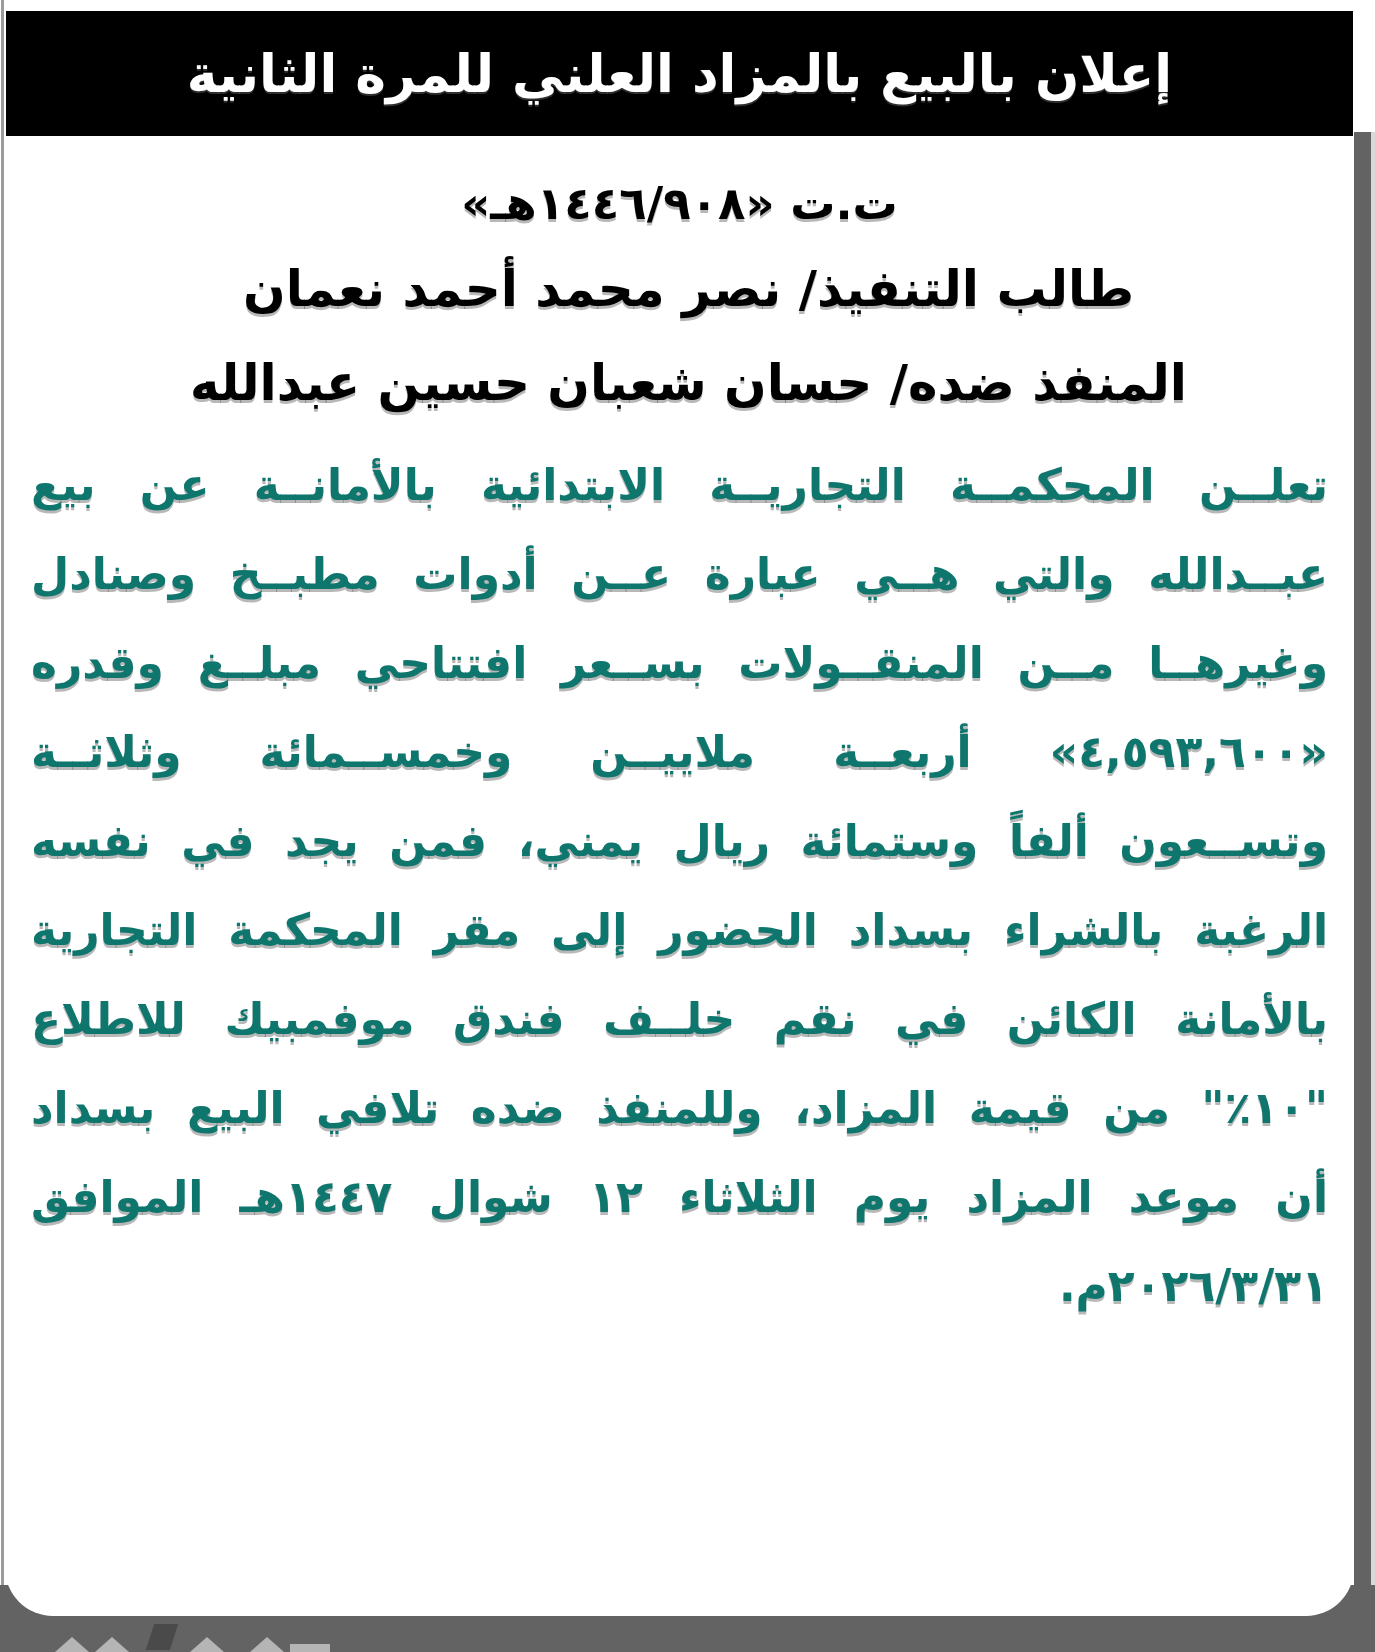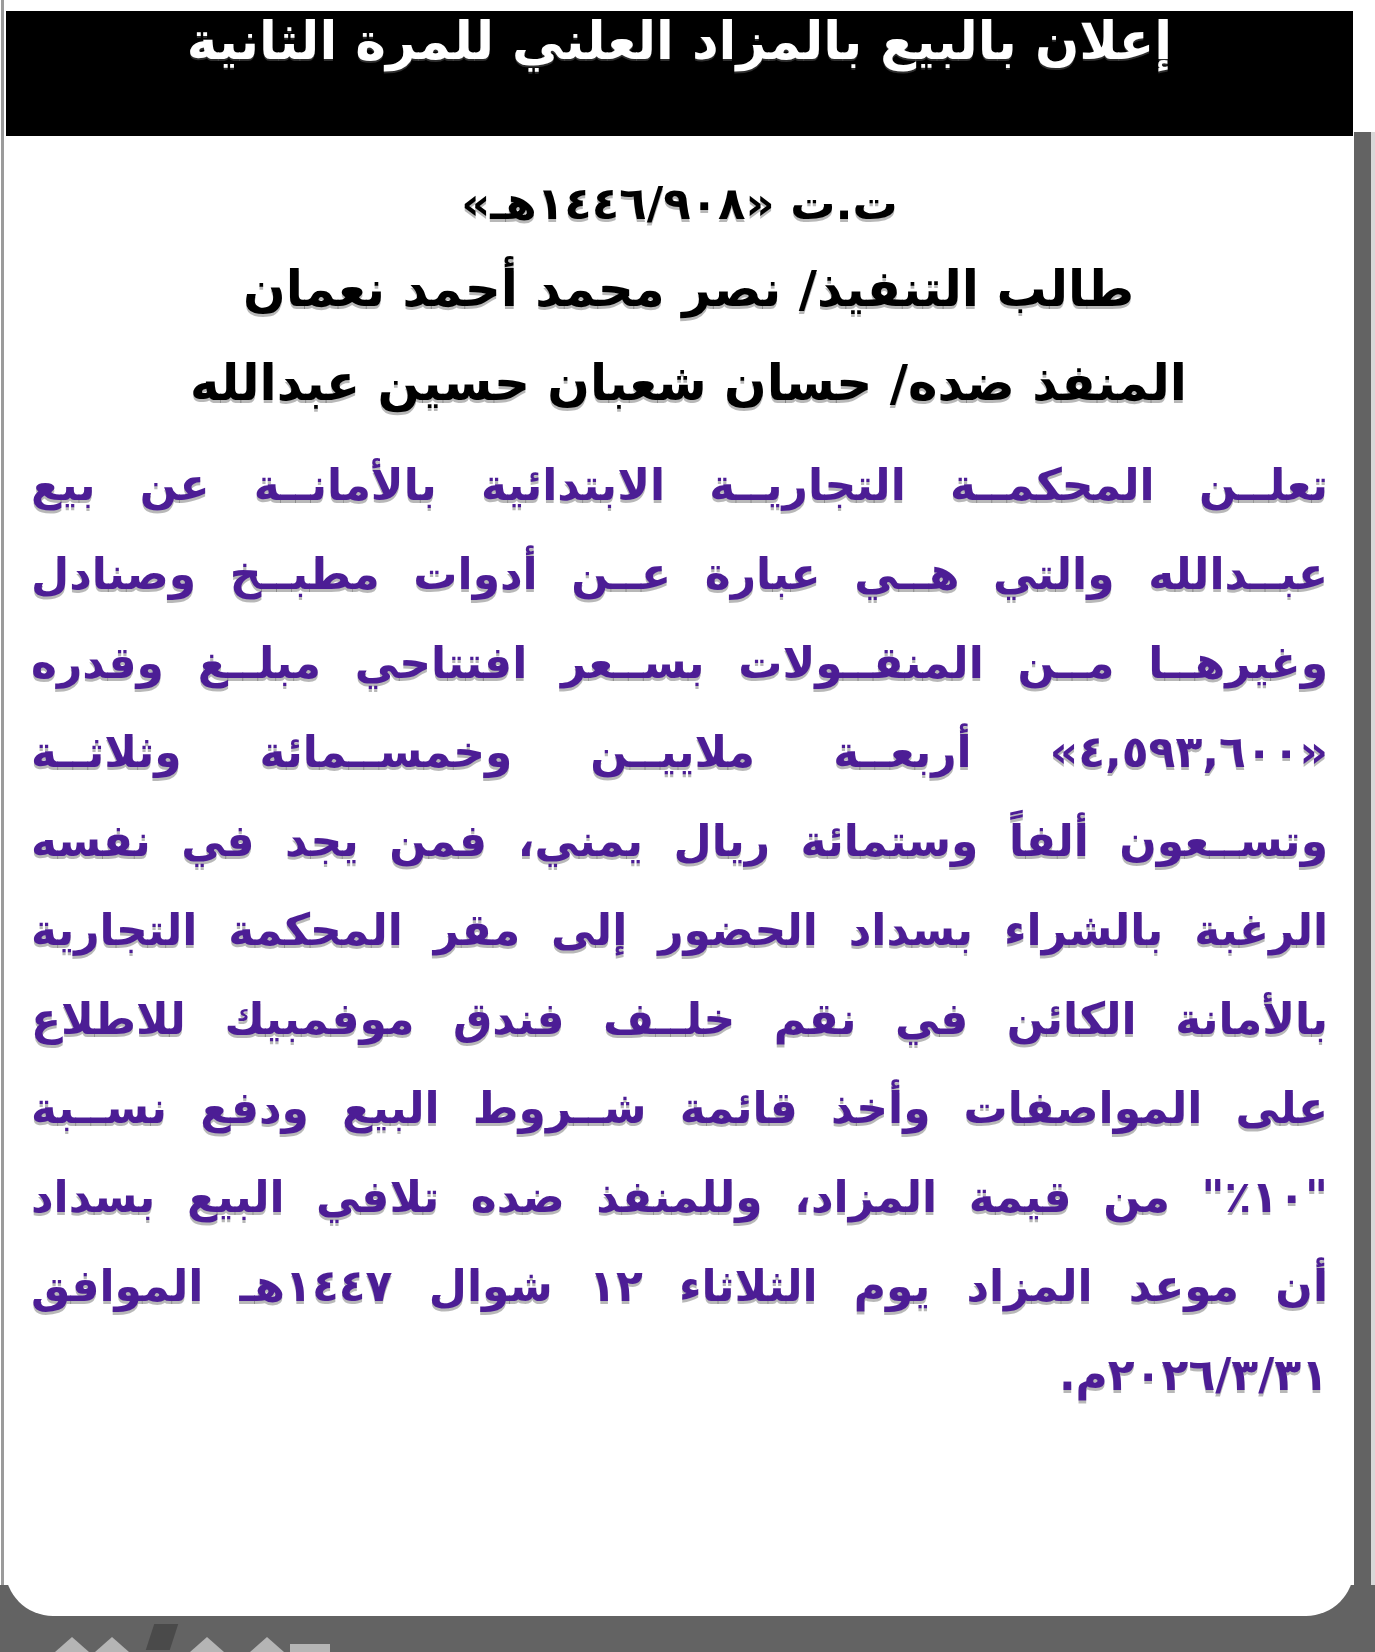--- a/index.html
+++ b/index.html
@@ -22,21 +22,21 @@
     background:#ffffff;
     border-radius:0 0 48px 48px;
     z-index:1;
   }
 
   .title-band{
     margin:11px 1px 0 1px;
     height:125px;
     background:#000000;
     color:#ffffff;
-    display:flex;justify-content:center;
+    display:flex;align-items:center;justify-content:center;
     font-size:52px;font-weight:bold;
     text-shadow:0 2px 0 rgba(90,90,90,0.5);
   }
 
   .case-ref{
     margin-top:38px;
     text-align:center;
     font-size:45px;font-weight:bold;line-height:60px;
     color:#000;
     text-shadow:0 3px 0 rgba(0,0,0,0.28);
@@ -46,21 +46,21 @@
     font-size:50px;font-weight:bold;line-height:94px;
     color:#000;
     text-shadow:0 3px 0 rgba(0,0,0,0.28);
   }
   .names{margin-top:8px;margin-left:18px;}
 
   .body-text{margin:10px 26px 0 26px;direction:rtl;}
   .body-line{
     font-size:44px;font-weight:bold;
     height:89px;line-height:89px;
-    color:#4c1d95;
+    color:#0f766e;
     text-align:justify;
     text-align-last:justify;
     -moz-text-align-last:justify;
     white-space:nowrap;
     text-shadow:0 3px 0 rgba(0,0,0,0.28);
     overflow:visible;
   }
   .body-line.last{
     text-align:right;
     text-align-last:right;
@@ -102,19 +102,18 @@
   </div>
 
   <div class="body-text">
     <div class="body-line">تعلــن المحكمــة التجاريــة الابتدائية بالأمانــة عن بيع</div>
     <div class="body-line">عبــدالله والتي هــي عبارة عــن أدوات مطبــخ وصنادل</div>
     <div class="body-line">وغيرهــا مــن المنقــولات بســعر افتتاحي مبلــغ وقدره</div>
     <div class="body-line">«٤,٥٩٣,٦٠٠» أربعــة ملاييــن وخمســمائة وثلاثــة</div>
     <div class="body-line">وتســعون ألفاً وستمائة ريال يمني، فمن يجد في نفسه</div>
     <div class="body-line">الرغبة بالشراء بسداد الحضور إلى مقر المحكمة التجارية</div>
     <div class="body-line">بالأمانة الكائن في نقم خلــف فندق موفمبيك للاطلاع</div>
-    <div class="body-line">على المواصفات وأخذ قائمة شــروط البيع ودفع نســبة</div>
     <div class="body-line">"١٠٪" من قيمة المزاد، وللمنفذ ضده تلافي البيع بسداد</div>
     <div class="body-line">أن موعد المزاد يوم الثلاثاء ١٢ شوال ١٤٤٧هـ الموافق</div>
     <div class="body-line last">٢٠٢٦/٣/٣١م.</div>
   </div>
 
 </div>
 
 </body></html>

